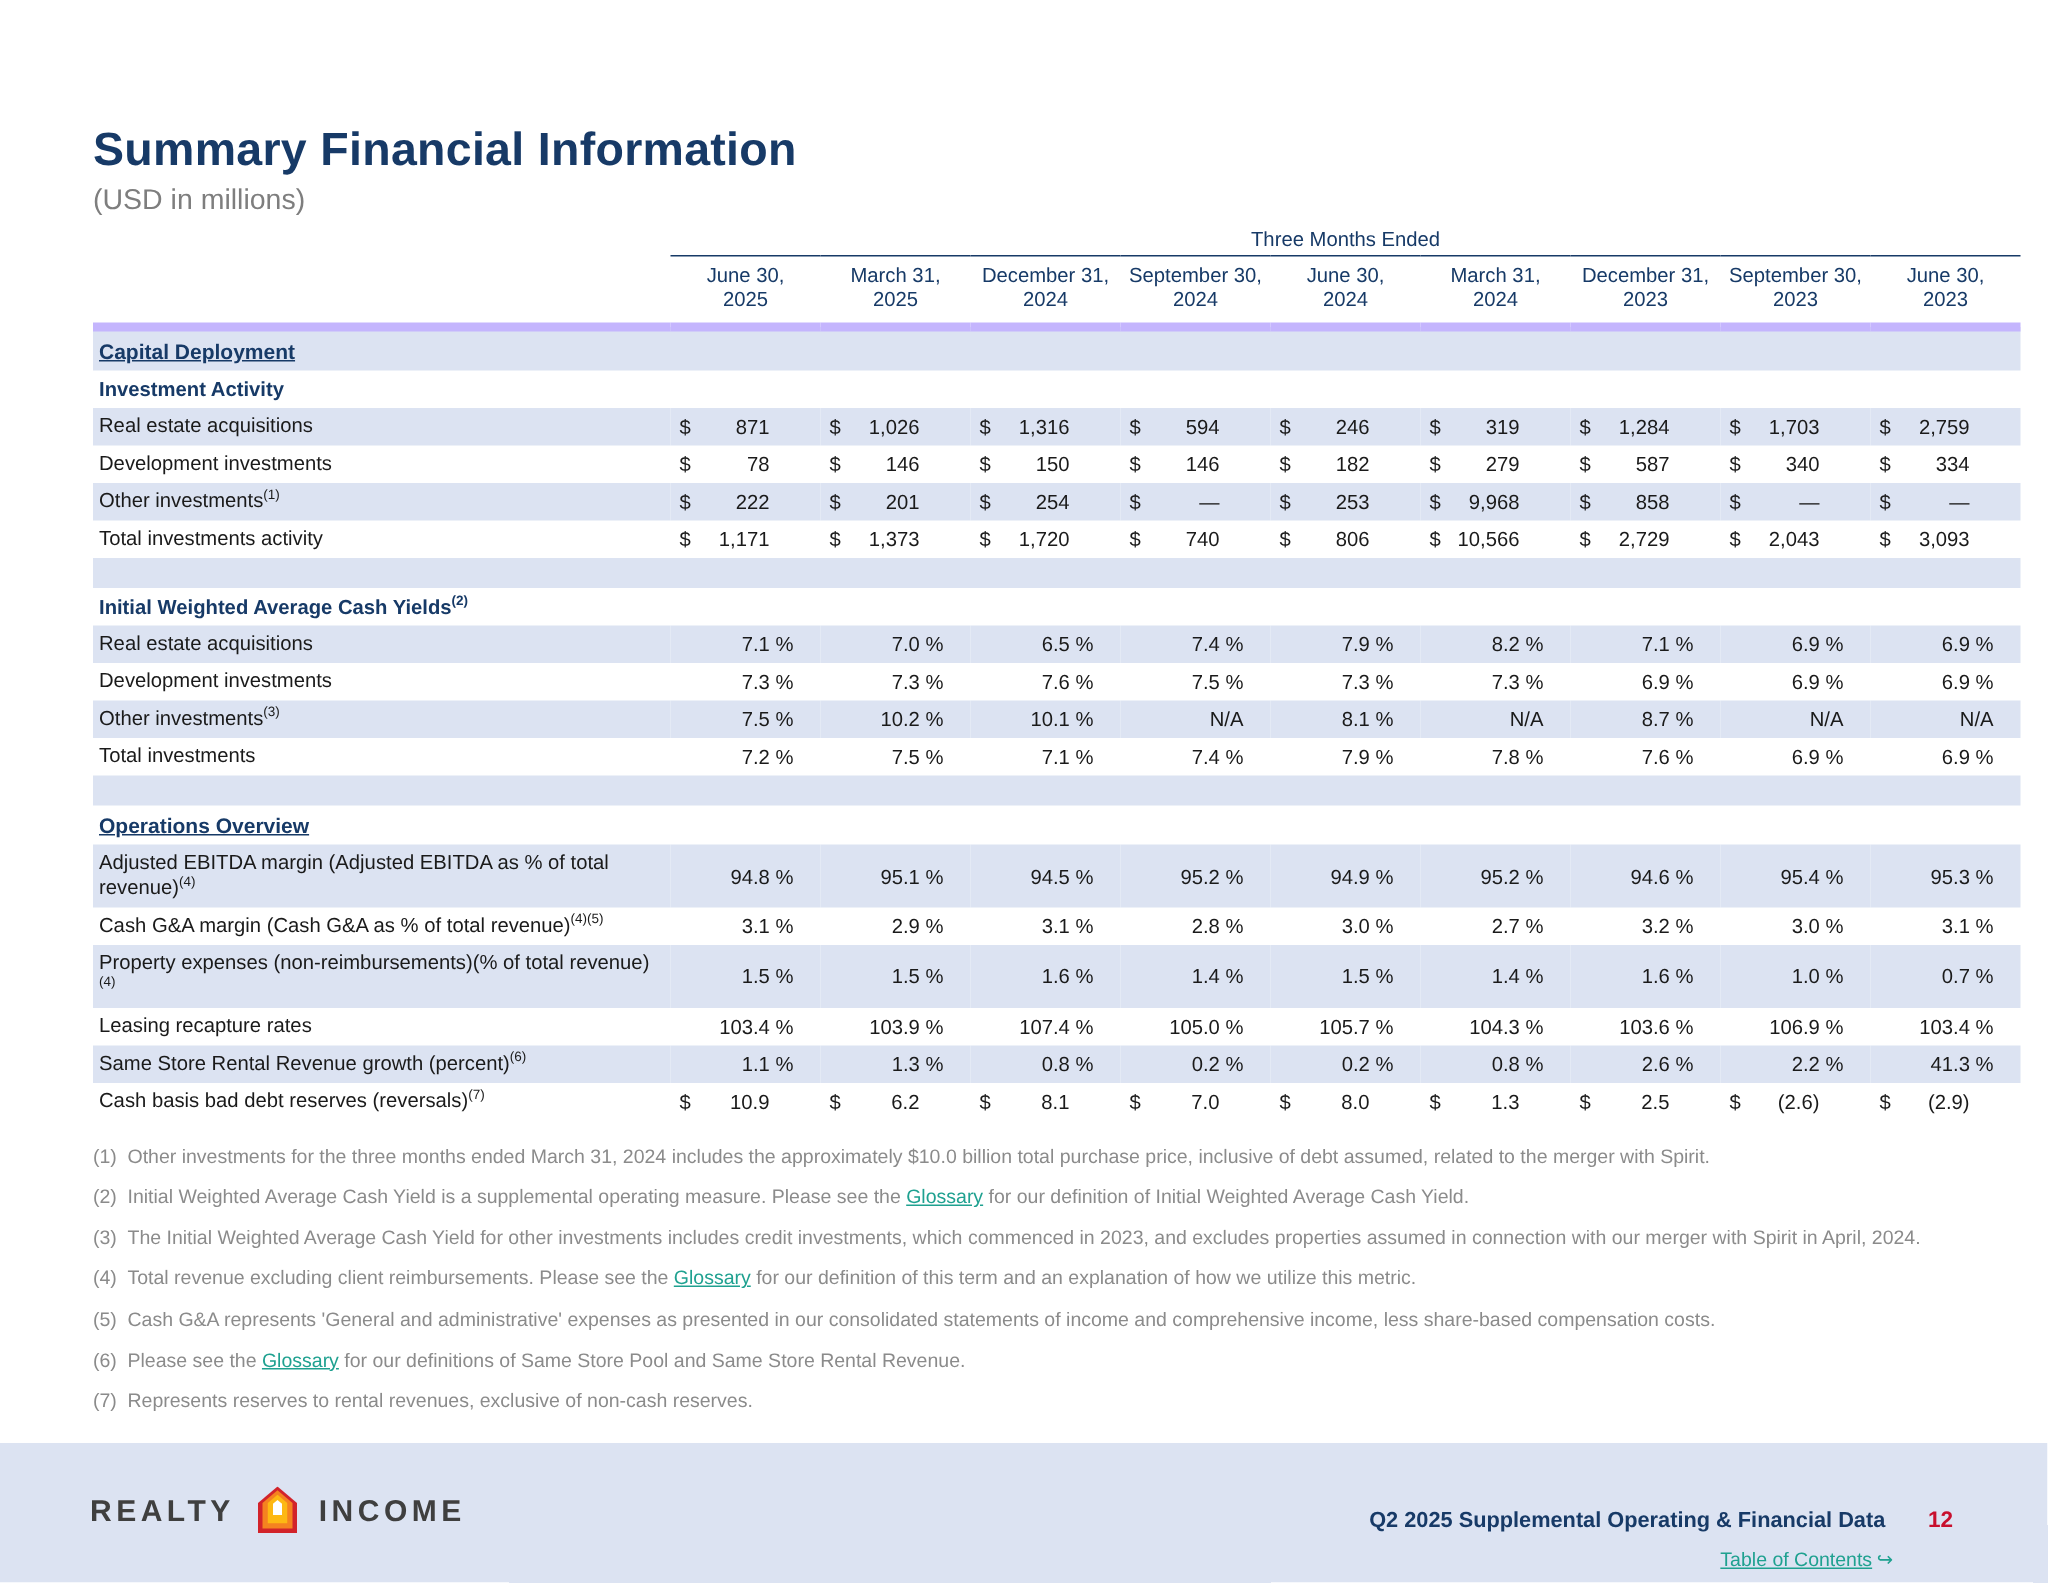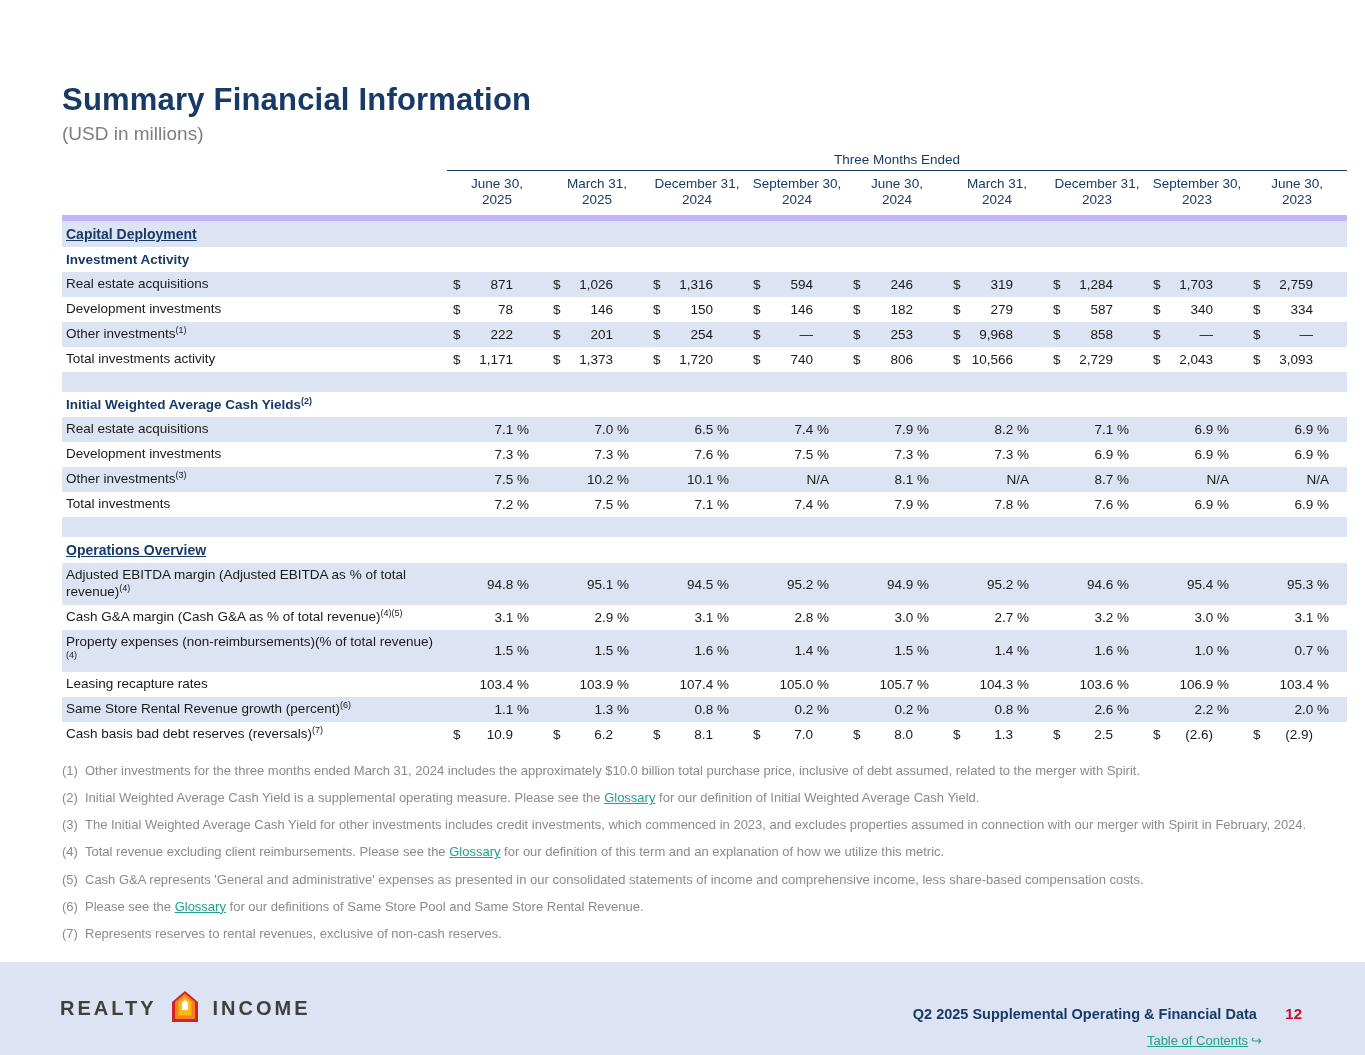--- a/index.html
+++ b/index.html
@@ -469,21 +469,21 @@
         <tr class="shaded">
           <td class="row-label"><span>Same Store Rental Revenue growth (percent)</span><sup>(6)</sup></td>
           <td class="cell pct">1.1 %</td>
           <td class="cell pct">1.3 %</td>
           <td class="cell pct">0.8 %</td>
           <td class="cell pct">0.2 %</td>
           <td class="cell pct">0.2 %</td>
           <td class="cell pct">0.8 %</td>
           <td class="cell pct">2.6 %</td>
           <td class="cell pct">2.2 %</td>
-          <td class="cell pct">2.0 %</td>
+          <td class="cell pct">41.3 %</td>
         </tr>
         <tr>
           <td class="row-label"><span>Cash basis bad debt reserves (reversals)</span><sup>(7)</sup></td>
           <td class="cell dollar">
             <div class="wrap">
               <span class="ds">$</span>
               <span class="dv">10.9</span>
             </div>
           </td>
           <td class="cell dollar">
@@ -542,21 +542,21 @@
       <div class="footnote">
         <span class="fn-num">(1)</span>
         <span class="fn-text"><span>Other investments for the three months ended March 31, 2024 includes the approximately $10.0 billion total purchase price, inclusive of debt assumed, related to the merger with Spirit.</span></span>
       </div>
       <div class="footnote">
         <span class="fn-num">(2)</span>
         <span class="fn-text"><span>Initial Weighted Average Cash Yield is a supplemental operating measure. Please see the </span><a href="#" class="glossary-link">Glossary</a><span> for our definition of Initial Weighted Average Cash Yield.</span></span>
       </div>
       <div class="footnote">
         <span class="fn-num">(3)</span>
-        <span class="fn-text"><span>The Initial Weighted Average Cash Yield for other investments includes credit investments, which commenced in 2023, and excludes properties assumed in connection with our merger with Spirit in February, 2024.</span></span>
+        <span class="fn-text"><span>The Initial Weighted Average Cash Yield for other investments includes credit investments, which commenced in 2023, and excludes properties assumed in connection with our merger with Spirit in April, 2024.</span></span>
       </div>
       <div class="footnote">
         <span class="fn-num">(4)</span>
         <span class="fn-text"><span>Total revenue excluding client reimbursements.  Please see the </span><a href="#" class="glossary-link">Glossary</a><span> for our definition of this term and an explanation of how we utilize this metric.</span></span>
       </div>
       <div class="footnote">
         <span class="fn-num">(5)</span>
         <span class="fn-text"><span>Cash G&amp;A represents 'General and administrative' expenses as presented in our consolidated statements of income and comprehensive income, less share-based compensation costs.</span></span>
       </div>
       <div class="footnote">

